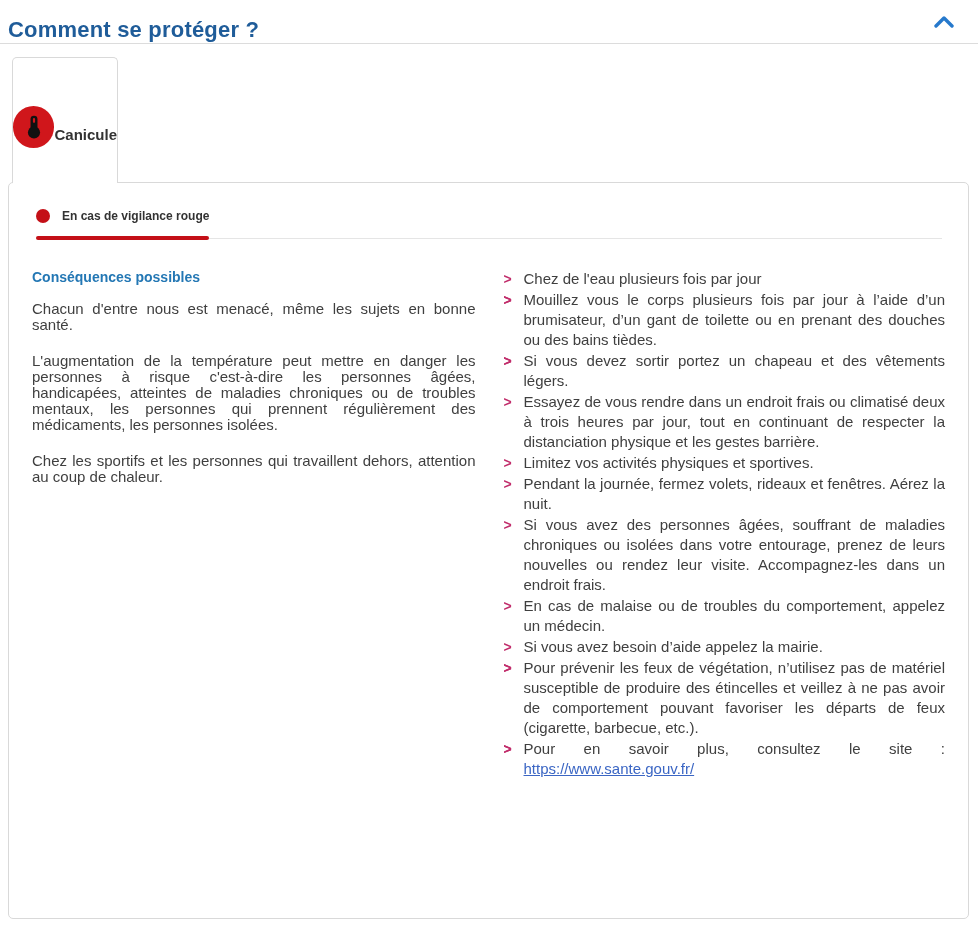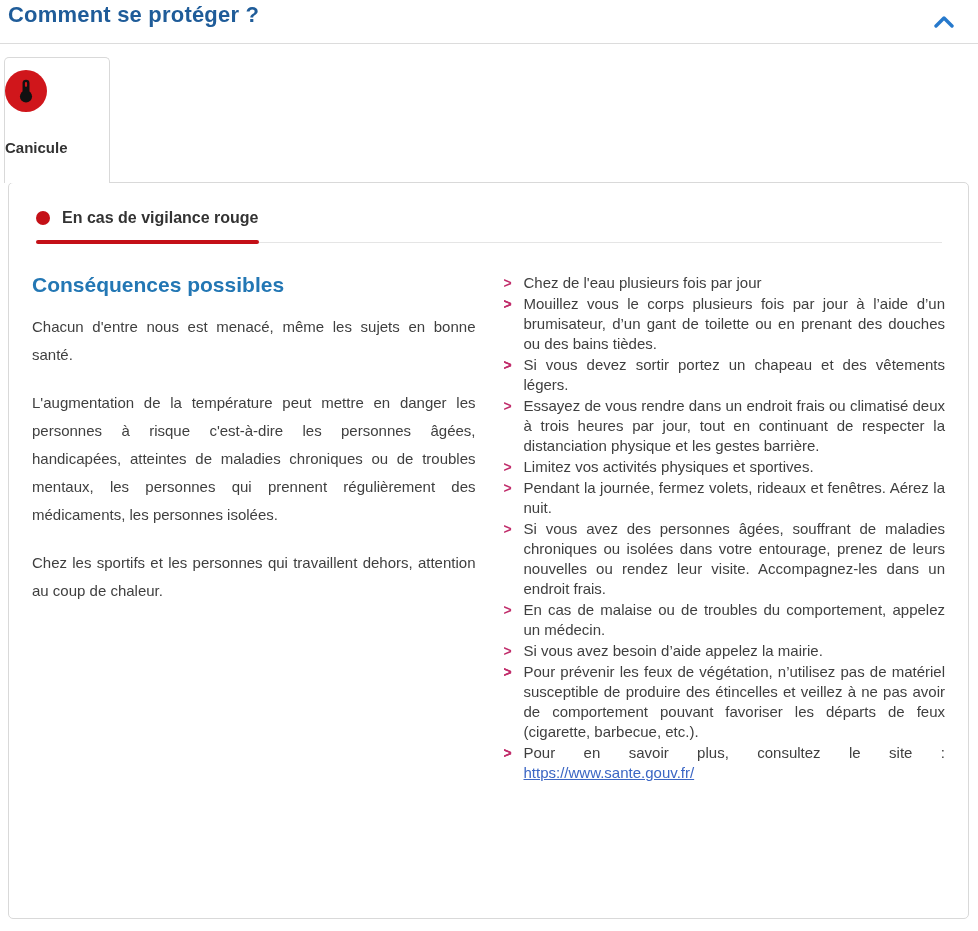--- a/index.html
+++ b/index.html
@@ -12,42 +12,42 @@
     position: relative;
   }
 
   
   .header {
     position: relative;
     height: 44px;
     border-bottom: 1px solid #dcdcdc;
   }
   .page-title {
-    position: absolute; left: 8px; top: 2px;
+    position: absolute; left: 8px; top: 17px;
     margin: 0;
     font-size: 22px; font-weight: 700;
     color: #1f5c99;
     letter-spacing: 0.2px;
   }
   .collapse-btn {
     position: absolute; right: 24px; top: 15px;
     background: none; border: none; padding: 0; cursor: pointer;
     line-height: 0;
   }
 
   
   .hazard-tab {
     position: relative; z-index: 2;
-    margin: 13px 0 -1px 4px;
+    margin: 13px 0 -1px 12px;
     width: 106px; height: 126px;
     background: #fff;
     border: 1px solid #d9d9d9;
     border-bottom: none;
     border-radius: 5px 5px 0 0;
-    display: flex; flex-direction: column; 
+    display: flex; flex-direction: row; align-items: center;
     cursor: pointer;
   }
   .tab-icon-circle {
     margin-top: 12px;
     width: 42px; height: 42px;
     border-radius: 50%;
     background: #d0161b;
     display: flex; align-items: center; justify-content: center;
   }
   .tab-label {
@@ -82,38 +82,38 @@
     content: "";
     position: absolute; left: 0; right: 0; bottom: -2px;
     height: 4px; border-radius: 2px;
     background: #c41017;
   }
   .vigilance-dot {
     width: 14px; height: 14px; border-radius: 50%;
     background: #c41017;
   }
   .subtab-label {
-    font-size: 16px; font-weight: 700;
+    font-size: 12px; font-weight: 700;
     color: #333333;
   }
 
   
   .columns {
     display: flex; gap: 26px;
     padding: 30px 23px 0 23px;
   }
   .col { flex: 1; min-width: 0; }
   .col-heading {
     margin: 0 0 16px 0;
-    font-size: 21px; font-weight: 700;
+    font-size: 14px; font-weight: 700;
     color: #2377b4;
   }
   .para {
     margin: 0 0 20px 0;
-    font-size: 15px; line-height: 28px;
+    font-size: 15px; line-height: 16px;
     color: #3f3f3f;
     text-align: justify;
   }
   .advice-list {
     list-style: none; margin: 0; padding: 0;
   }
   .advice-list li {
     position: relative;
     padding-left: 22px;
     margin: 0 0 1px 0;

